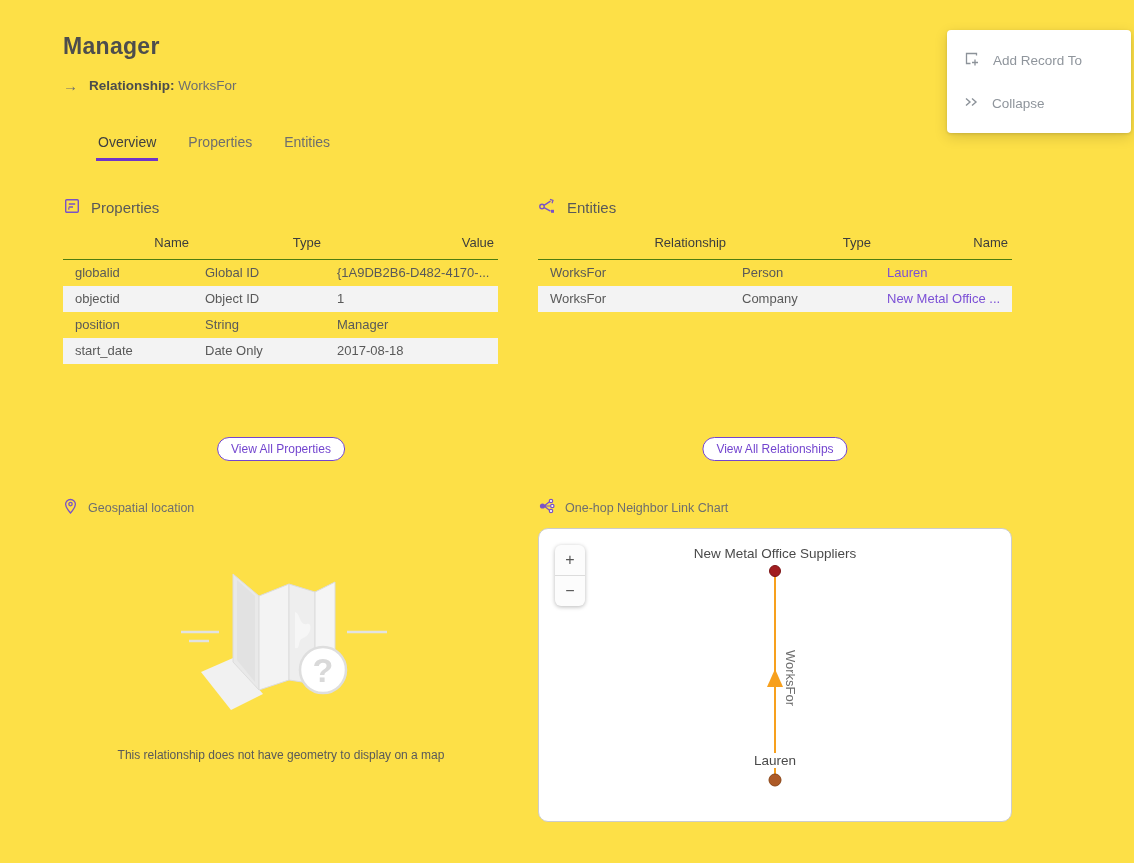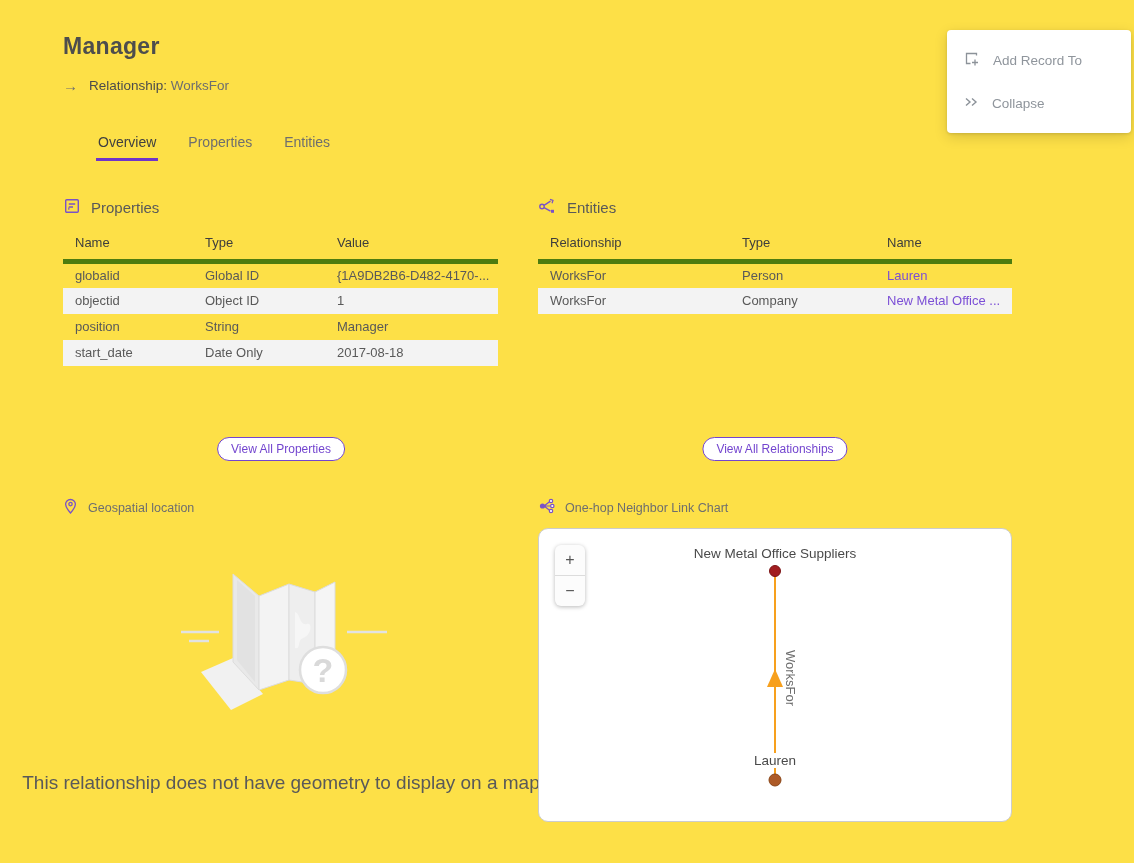--- a/index.html
+++ b/index.html
@@ -3,56 +3,56 @@
 <meta charset="utf-8">
 <style>
   * { margin:0; padding:0; box-sizing:border-box; }
   html,body { background:#fff; }
   body { font-family:"Liberation Sans","DejaVu Sans",sans-serif; }
   .app { position:relative; width:1134px; height:863px; background:#fde047; overflow:hidden; }
 
   
   .page-title { position:absolute; left:63px; top:33px; font-size:23px; font-weight:700; color:#4d4d4d; letter-spacing:.3px; }
   .subtitle { position:absolute; left:63px; top:77px; display:flex; align-items:center; gap:11px; font-size:13.5px; color:#6e6e6e; }
-  .subtitle .lbl { font-weight:400; color:#4c4c4c; }
+  .subtitle .lbl { font-weight:700; color:#4c4c4c; }
   .subtitle .arrow { font-size:15px; color:#6e6e6e; }
 
   
   .menu-card { position:absolute; left:947px; top:30px; width:184px; background:#fff; border-radius:4px;
                box-shadow:0 1px 3px rgba(0,0,0,.12), 0 4px 14px rgba(0,0,0,.14); padding:8px 0; }
   .menu-item { display:flex; align-items:center; gap:13px; padding:12px 16px; font-size:13.5px; color:#8f959c; cursor:pointer; }
   .menu-item svg { flex:0 0 auto; }
 
   
   .tabs { position:absolute; left:63px; top:134px; display:flex; gap:28px; font-size:14px; color:#6e6e6e;margin-left:33px; }
   .tab { padding:0 2px 8px 2px; border-bottom:3px solid transparent; cursor:pointer; }
   .tab.active { color:#404040; border-bottom-color:#6f35c9; }
 
   
   .section-head { position:absolute; top:197px; display:flex; align-items:center; gap:10px; font-size:15px; color:#595959; }
   .sub-head { position:absolute; top:498px; display:flex; align-items:center; gap:10px; font-size:12.5px; color:#6e6e6e;justify-content:center; }
 
   
   table.data-table { position:absolute; top:229px; border-collapse:collapse; font-size:13px; color:#595959; table-layout:fixed; }
-  table.data-table th { text-align:left; font-weight:400; color:#3d3d3d; padding:6px 4px 9px 12px; border-bottom:5px solid #4d7c0f; }
+  table.data-table th { text-align:right; font-weight:400; color:#3d3d3d; padding:6px 4px 9px 12px; border-bottom:1px solid #4d7c0f; }
   table.data-table td { padding:0 4px 0 12px; height:26px; white-space:nowrap; overflow:hidden; text-overflow:ellipsis; }
   table.data-table tbody tr:nth-child(even) { background:#f3f3f3; }
   #properties-table { left:63px; width:435px; }
   #entities-table { left:538px; width:474px; }
   a.ent-link { color:#7b4fd6; text-decoration:none; cursor:pointer; }
 
   
   .pill-btn { position:absolute; top:437px; transform:translateX(-50%); height:24px; padding:0 13px;
               background:#fff; border:1px solid #7345cf; border-radius:13px; color:#7345cf;
               font-size:12px; font-family:inherit; cursor:pointer; line-height:21px; }
 
   
   .map-graphic { position:absolute; left:171px; top:552px; }
   .empty-msg { position:absolute; left:281px; top:748px; transform:translateX(-50%); white-space:nowrap;
-               font-size:19px; color:#595959;margin-top:24px; }
+               font-size:12px; color:#595959; }
 
   
   .chart-panel { position:absolute; left:538px; top:528px; width:474px; height:294px;
                  border:1px solid #ccc; border-radius:10px; background:#fff; }
   .zoom-ctrl { position:absolute; left:16px; top:16px; width:30px; background:#fcfcfc; border-radius:6px;
                box-shadow:0 1px 4px rgba(0,0,0,.28); overflow:hidden; }
   .zoom-btn { width:30px; height:30px; display:flex; align-items:center; justify-content:center;
               font-size:16px; color:#555; background:transparent; border:none; cursor:pointer; font-family:inherit; }
   .zoom-divider { height:1px; background:#dcdcdc; }
   .chart-svg { position:absolute; left:0; top:0; }

